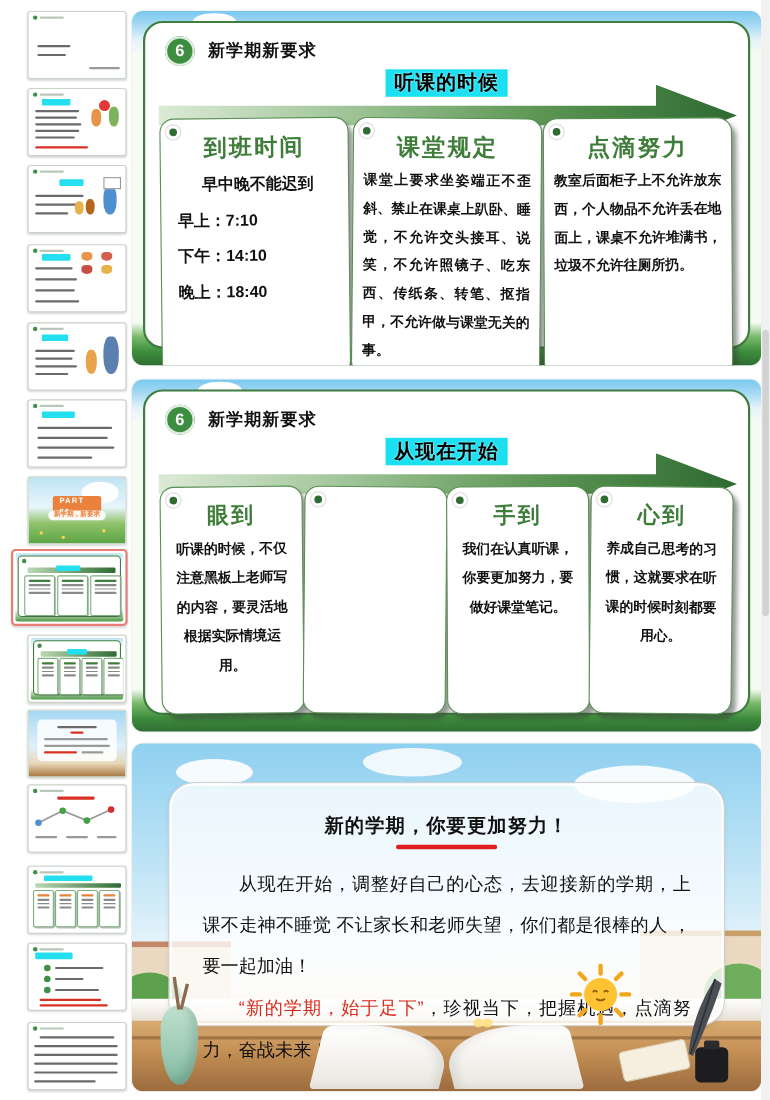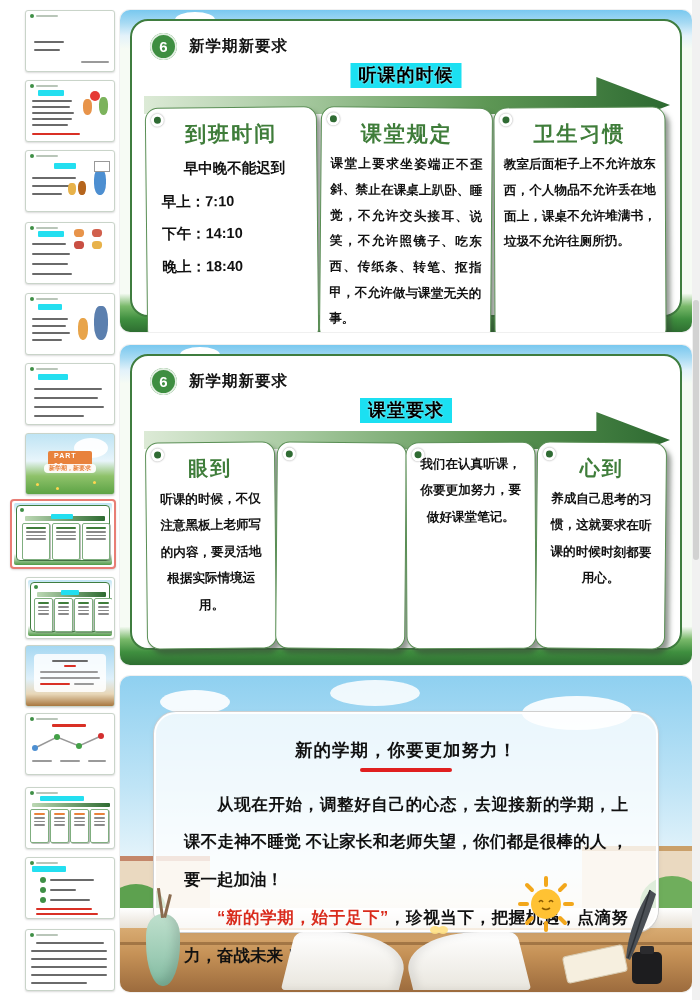--- a/index.html
+++ b/index.html
@@ -90,21 +90,21 @@
   .s3-building{position:absolute;background:#ead9c0;border-top:5px solid #c4876a;}
   .s3-tree{position:absolute;border-radius:50%;background:#5da14f;}
   .sill{position:absolute;left:0;right:0;top:232px;height:22px;background:linear-gradient(180deg,#ffffff,#e4ddd0);}
   .desk{position:absolute;left:0;right:0;bottom:0;height:64px;
         background:linear-gradient(180deg,#d8ab72 0%,#c69257 40%,#9c6b3d 100%);}
   .desk:before{content:"";position:absolute;left:0;right:0;top:14px;height:3px;background:rgba(120,80,40,.5);}
   .s3-panel{position:absolute;left:34px;right:34px;top:36px;height:216px;background:rgba(255,255,255,.78);
             border:2px solid #ffffff;border-radius:22px;box-shadow:0 0 0 1px #cfcfcf, 0 2px 6px rgba(0,0,0,.08);}
   .s3-title{margin:24px 0 0 0;text-align:center;font-size:17.5px;font-weight:900;color:#111;letter-spacing:1px;}
   .s3-underline{width:92px;height:3.5px;background:#e02020;margin:6px auto 0 auto;border-radius:2px;}
-  .s3-body{margin:14px 28px 0 28px;font-size:16.5px;font-weight:700;color:#111;line-height:2.3;text-align:justify;}
+  .s3-body{margin:14px 28px 0 28px;font-size:16.5px;font-weight:400;color:#111;line-height:2.3;text-align:justify;}
   .s3-body p{margin:0;text-indent:2em;}
   .red{color:#d92b1c;}
 
   .book{position:absolute;left:50%;bottom:2px;transform:translateX(-50%);width:240px;height:62px;}
   .book .pg{position:absolute;bottom:0;width:118px;height:58px;background:linear-gradient(180deg,#ffffff,#e9e6de);}
   .book .pg.l{left:2px;border-radius:8px 70% 0 4px;transform:skewX(-14deg);box-shadow:inset -6px 0 8px rgba(0,0,0,.08);}
   .book .pg.r{right:2px;border-radius:70% 8px 4px 0;transform:skewX(14deg);box-shadow:inset 6px 0 8px rgba(0,0,0,.08);}
   .vase{position:absolute;left:26px;bottom:6px;width:34px;height:72px;
         background:linear-gradient(180deg,#bfe0cd 0%,#9ccbb4 60%,#7fb89e 100%);
         border-radius:45% 45% 48% 48% / 30% 30% 60% 60%;box-shadow:inset -6px -4px 8px rgba(0,0,0,.12);}
@@ -379,47 +379,48 @@
               <p>晚上：18:40</p>
             </div>
           </div>
           <div class="card r2">
             <span class="pin"></span>
             <h3>课堂规定</h3>
             <div class="body">课堂上要求坐姿端正不歪斜、禁止在课桌上趴卧、睡觉，不允许交头接耳、说笑，不允许照镜子、吃东西、传纸条、转笔、抠指甲，不允许做与课堂无关的事。</div>
           </div>
           <div class="card r3">
             <span class="pin"></span>
-            <h3>卫生习惯</h3>
+            <h3>点滴努力</h3>
             <div class="body">教室后面柜子上不允许放东西，个人物品不允许丢在地面上，课桌不允许堆满书，垃圾不允许往厕所扔。</div>
           </div>
         </div>
       </div>
     </section>
 
     <section class="slide slide-std" style="top:345px;height:320px;">
       <div class="cloud" style="left:60px;top:2px;width:40px;height:16px;"></div>
       <div class="panel">
         <div class="slide-header">
           <div class="badge">6</div>
           <h2 class="slide-title">新学期新要求</h2>
         </div>
         <div class="arrow"></div>
-        <div class="banner">课堂要求</div>
+        <div class="banner">从现在开始</div>
         <div class="cards cards-4">
           <div class="card r1">
             <span class="pin"></span>
             <h3>眼到</h3>
             <div class="body">听课的时候，不仅注意黑板上老师写的内容，要灵活地根据实际情境运用。</div>
           </div>
           <div class="card r2">
             <span class="pin"></span>
           </div>
           <div class="card r3">
             <span class="pin"></span>
+            <h3>手到</h3>
             <div class="body">我们在认真听课，你要更加努力，要做好课堂笔记。</div>
           </div>
           <div class="card r4">
             <span class="pin"></span>
             <h3>心到</h3>
             <div class="body">养成自己思考的习惯，这就要求在听课的时候时刻都要用心。</div>
           </div>
         </div>
       </div>
     </section>

